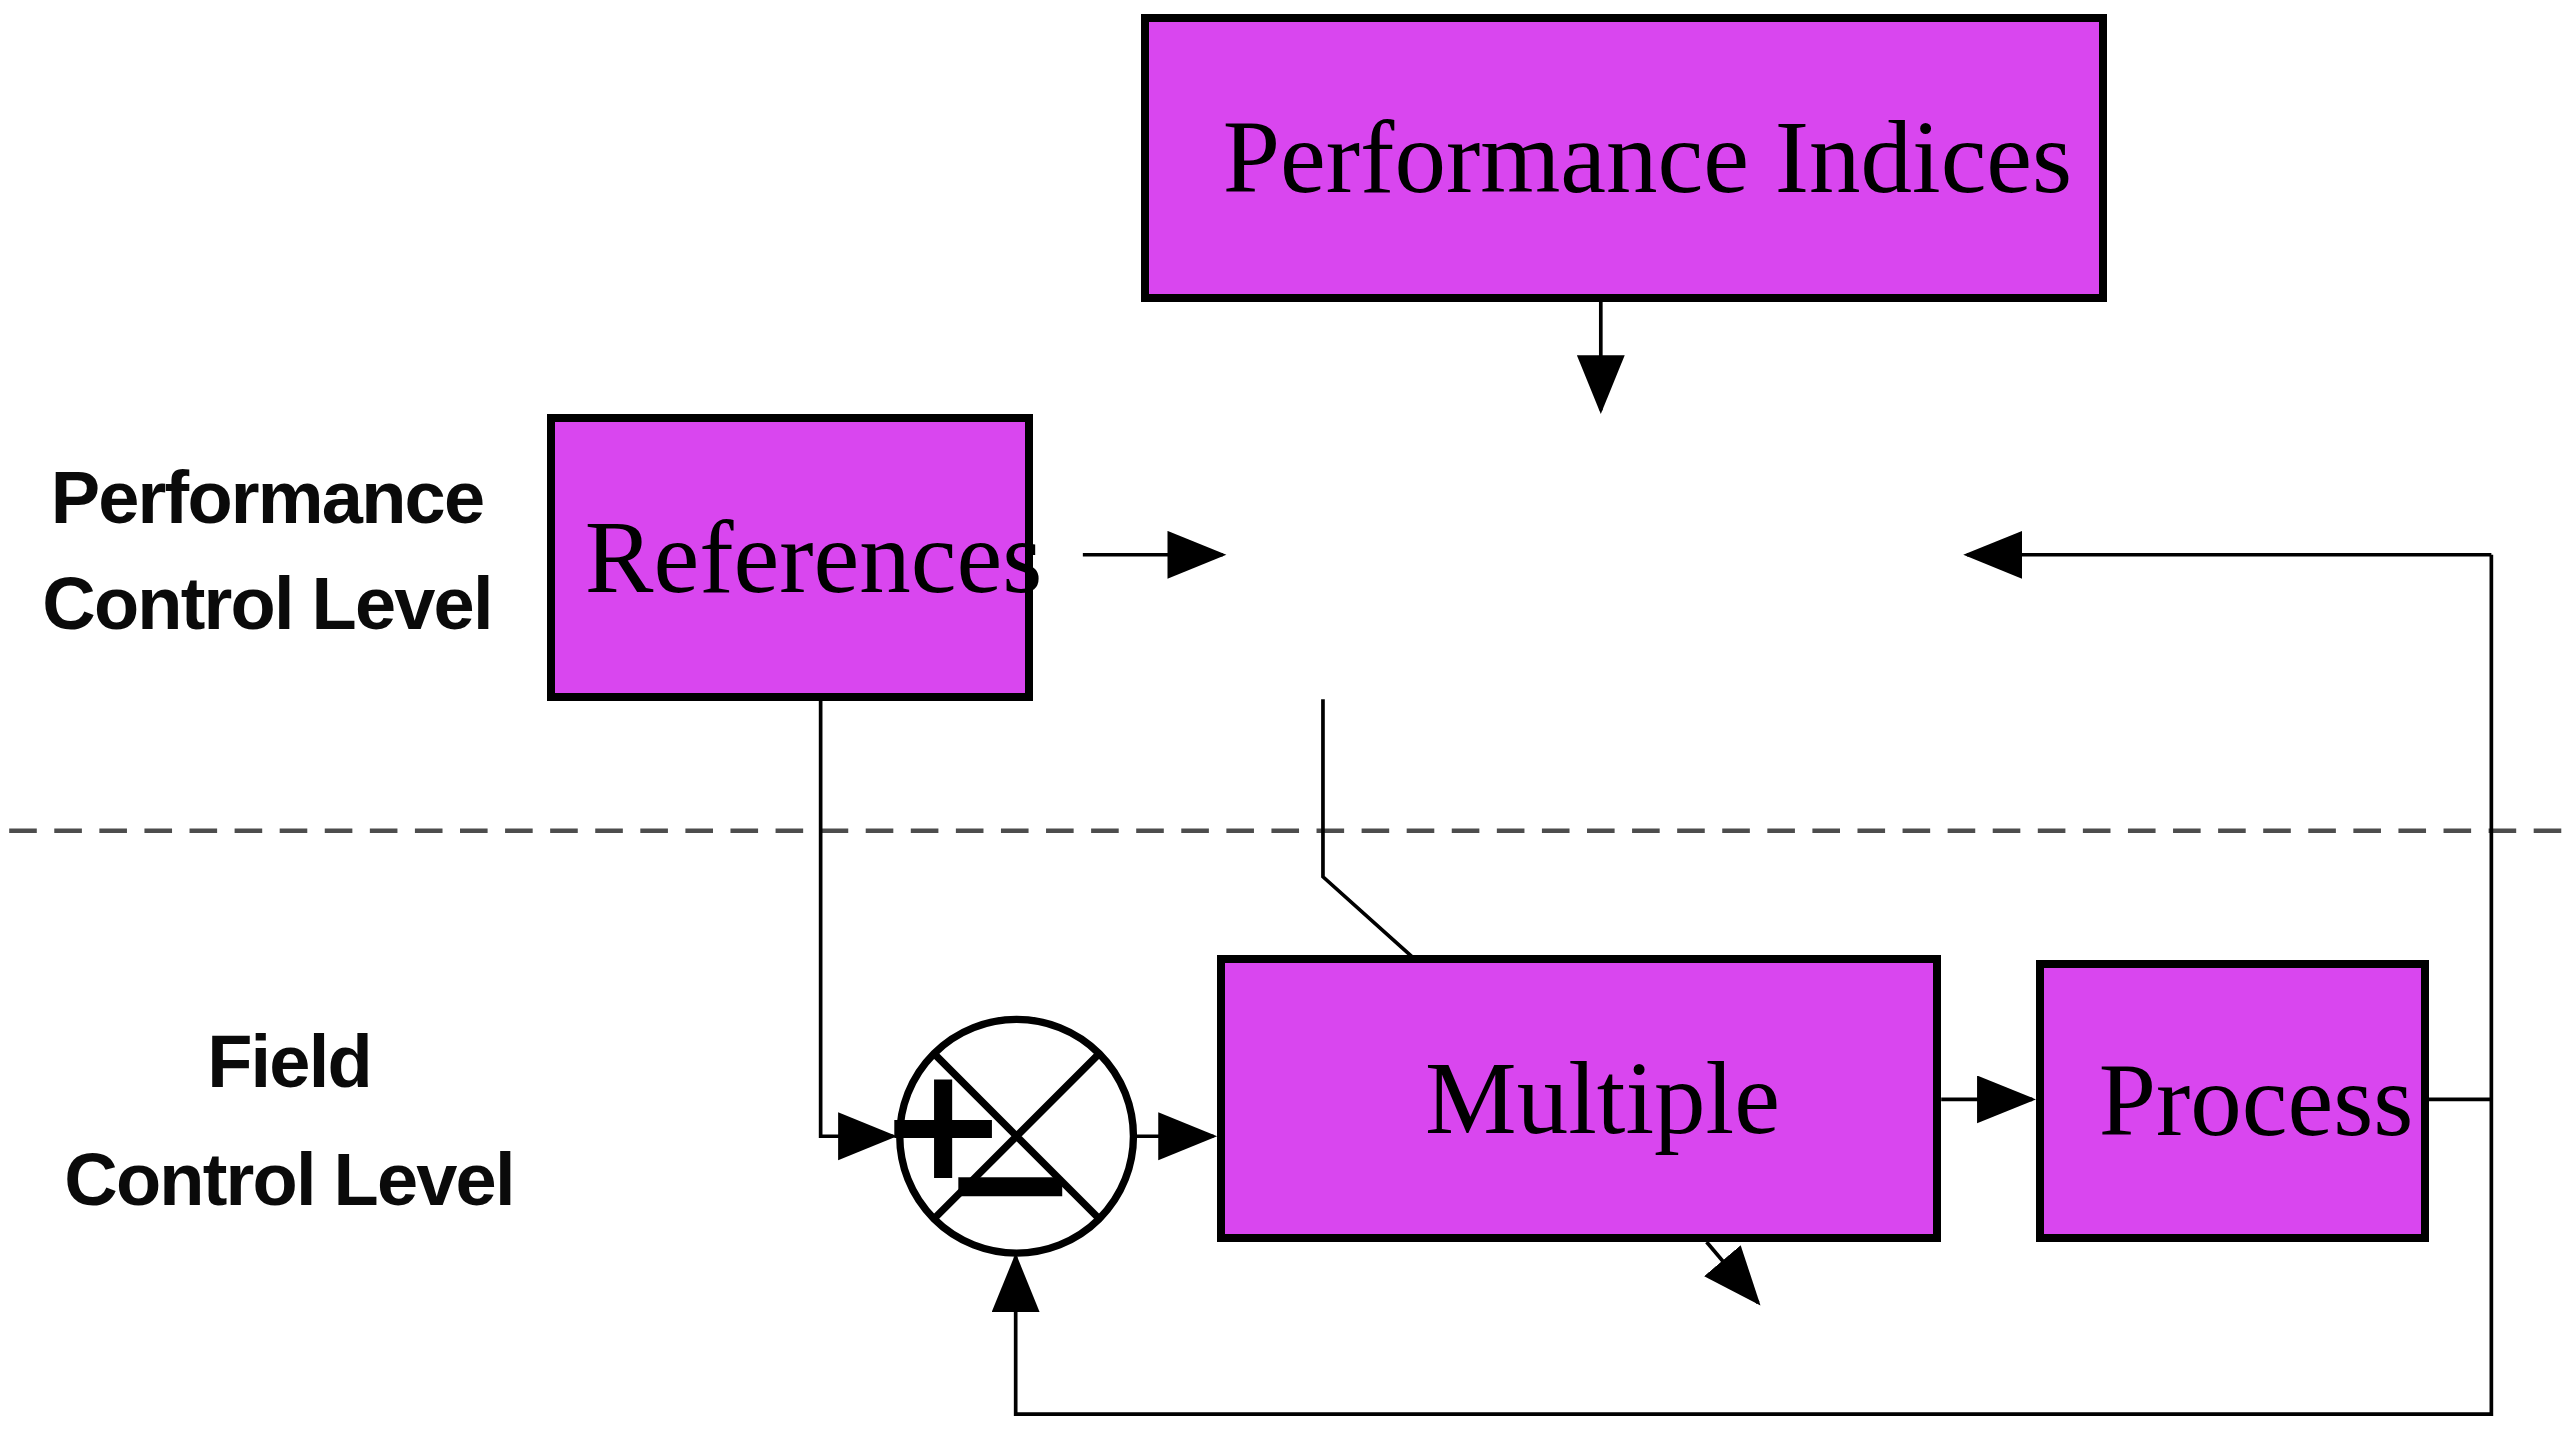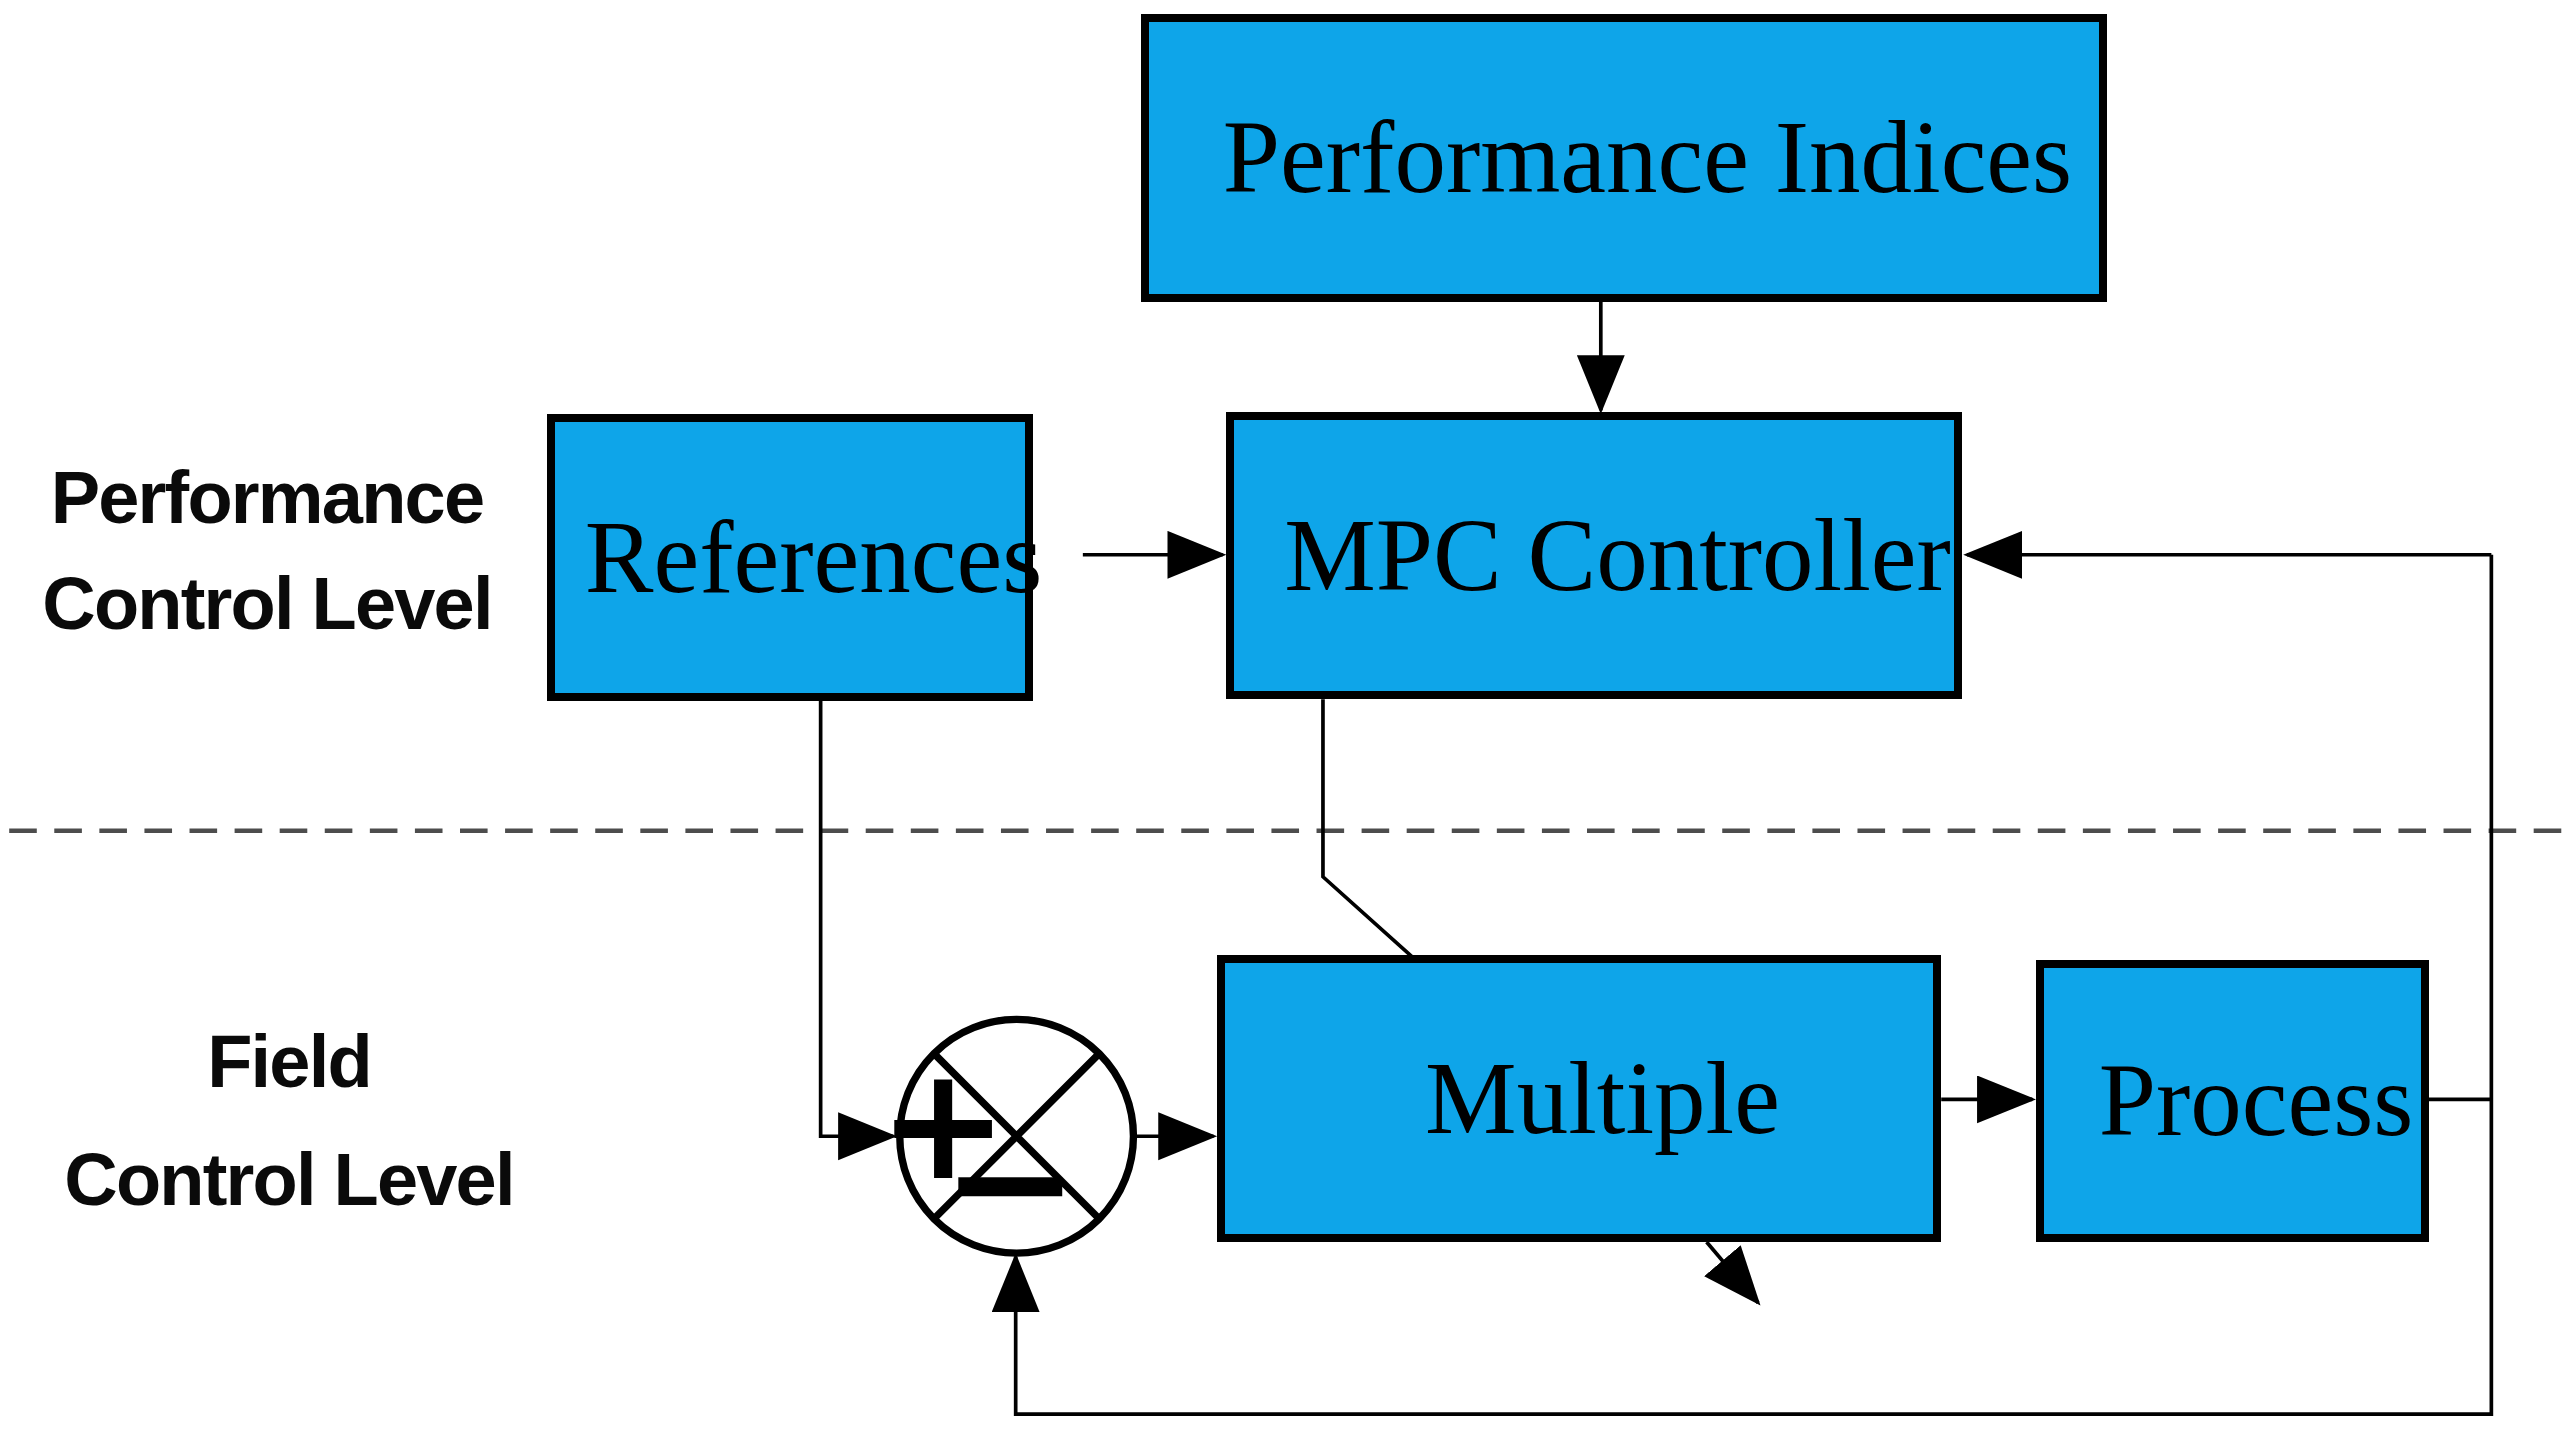--- a/index.html
+++ b/index.html
@@ -6,21 +6,21 @@
   .stage{
     position:relative;
     width:2576px;height:1438px;
     background:#fff;
     overflow:hidden;
     font-family:"Liberation Serif", serif;
   }
   .stage svg{position:absolute;left:0;top:0;z-index:1;}
   .box{
     position:absolute;
-    background:#0ea5e9;
+    background:#d946ef;
     border:8.3px solid #000;
     box-sizing:border-box;
     display:flex;
     align-items:center;
     justify-content:center;
     z-index:2;
     text-align:center;
     padding-left:47px;
   }
   .box .lbl{
@@ -96,23 +96,20 @@
   </svg>
 
   <div class="box" style="left:1141px;top:14px;width:966px;height:288px;">
     <span class="lbl">Performance Indices</span>
   </div>
 
   <div class="box" style="left:547px;top:414px;width:486px;height:287px;">
     <span class="lbl">References</span>
   </div>
 
-  <div class="box" style="left:1226px;top:412px;width:736px;height:287px;">
-    <span class="lbl">MPC Controller</span>
-  </div>
 
   <div class="box" style="left:1217px;top:955px;width:724px;height:287px;">
     <span class="lbl">
       <div>Multiple</div>
     </span>
   </div>
 
   <div class="box" style="left:2036px;top:960px;width:393px;height:282px;">
     <span class="lbl">Process</span>
   </div>

